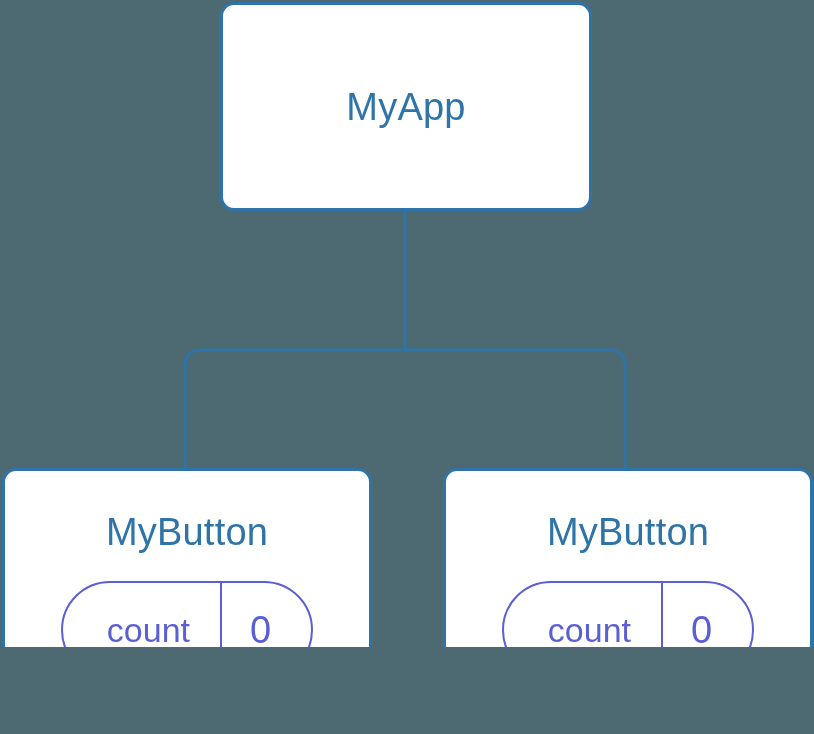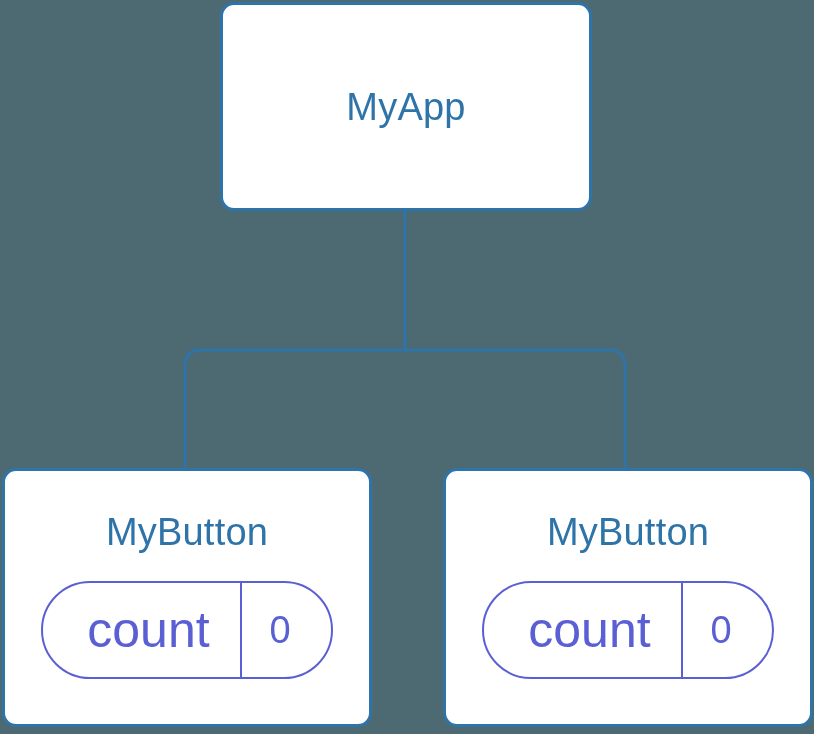--- a/index.html
+++ b/index.html
@@ -3,21 +3,21 @@
 <meta charset="utf-8">
 <style>
   html, body {
     margin: 0;
     padding: 0;
     background: #4d6a73;
   }
   #stage {
     position: relative;
     width: 814px;
-    height: 734px;
+    height: 647px;
     background: #4d6a73;
     overflow: hidden;
     font-family: "Liberation Sans", sans-serif;
     text-align: right;
   }
 
   
   #edges {
     position: absolute;
     left: 0;
@@ -77,21 +77,21 @@
     display: flex;
     align-items: stretch;
     background: transparent;
   }
   .pill-key {
     display: flex;
     align-items: center;
     justify-content: center;
     padding: 0 30px 0 44px;
     color: #5b5fd4;
-    font-size: 50px;
+    font-size: 34px;
     line-height: 1;
     white-space: nowrap;
   }
   .pill-sep {
     width: 2px;
     background: #5b5fd4;
     flex: none;
   }
   .pill-value {
     display: flex;

